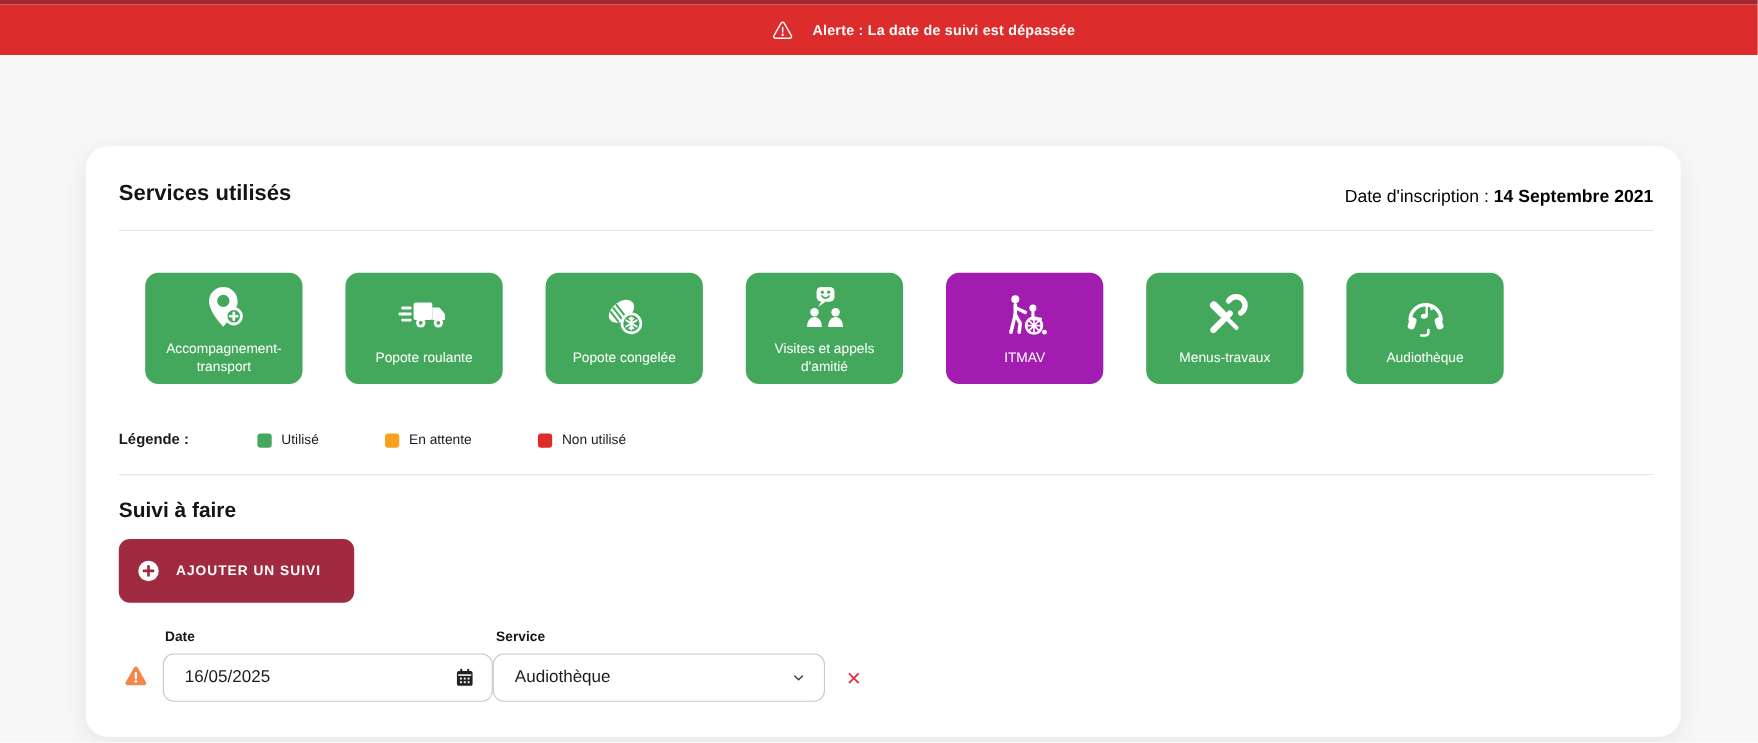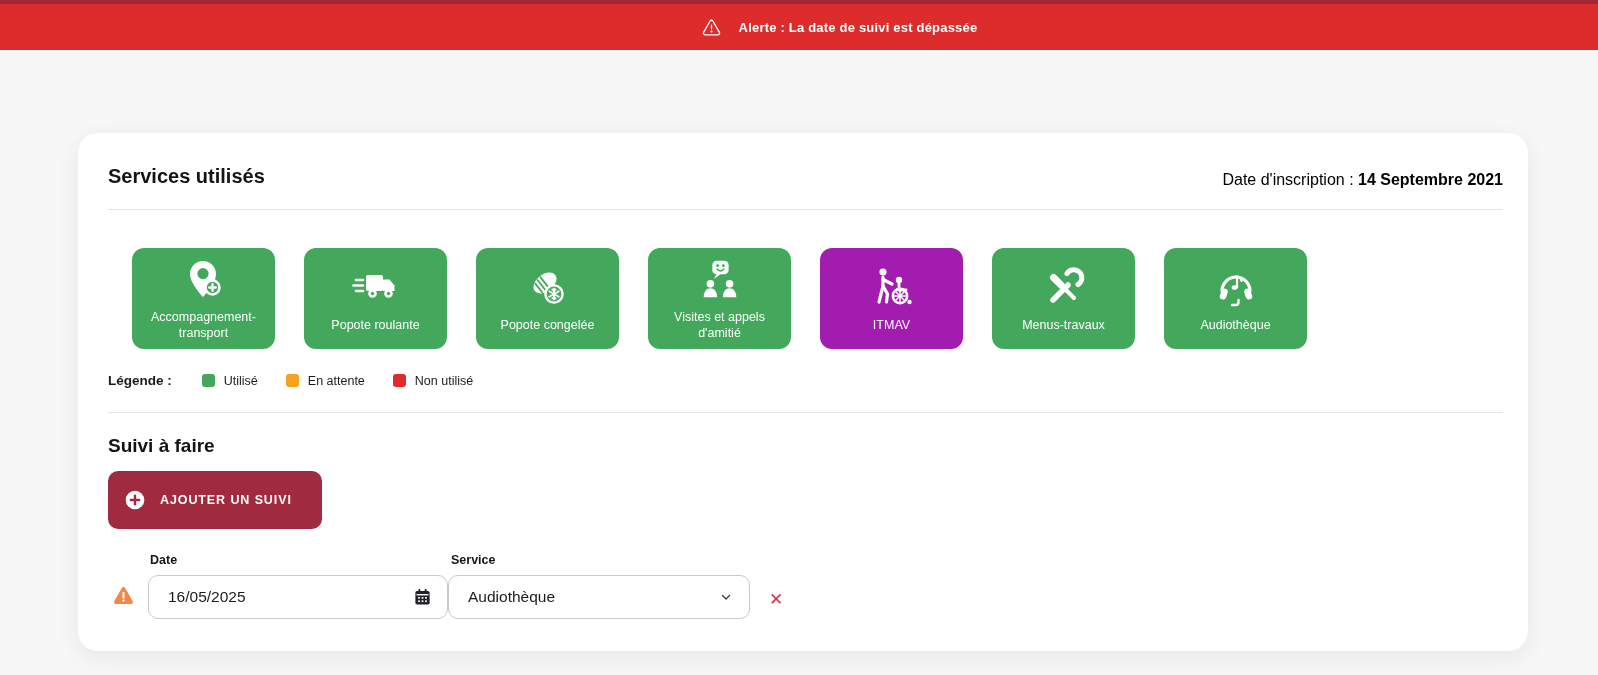--- a/index.html
+++ b/index.html
@@ -26,38 +26,38 @@
     border-radius: 20px; box-shadow: 0 6px 24px rgba(0,0,0,.07);
     padding: 32px 25px 32px 30px;
   }
   .card-header { display: flex; justify-content: space-between; align-items: flex-start; }
   .section-title { font-size: 20px; font-weight: 700; color: #141418; }
   .inscription { font-size: 16px; color: #000000; padding-top: 6px; padding-right: 0; }
   .inscription b { font-weight: 700; }
   .divider { height: 1px; background: #e4e4e7; margin-top: 20px; }
 
   
-  .tiles { display: flex; gap: 29px; margin-top: 38px; padding-left: 24px; }
+  .tiles { display: flex; gap: 39px; margin-top: 38px; padding-left: 24px; }
   .tile {
     width: 143px; height: 101px; border-radius: 12px; border: none; cursor: pointer;
     display: flex; flex-direction: column; align-items: center; justify-content: center;
     color: #fff; padding: 6px 8px;
   }
   .tile--green { background: #43A85C; }
   .tile--red   { background: #a21caf; }
   .tile .t-icon { height: 50px; display: flex; align-items: center; justify-content: center; }
   .tile .t-label {
     margin-top: 5px; font-size: 12.5px; font-weight: 500; line-height: 1.25; text-align: center;
     font-family: "Liberation Sans", sans-serif;
   }
 
   
-  .legend { display: flex; align-items: center; margin-top: 24px; font-size: 12.5px; }
+  .legend { display: flex; align-items: center; margin-top: 43px; font-size: 12.5px; gap: 32px; }
   .legend-label { font-weight: 700; font-size: 13.5px; margin-right: 30px; }
-  .legend-entry { display: flex; align-items: flex-start; margin-right: 28px; }
+  .legend-entry { display: flex; align-items: flex-end; margin-right: 28px; }
   .swatch { width: 13px; height: 13px; border-radius: 3px; margin-right: 9px; }
   .sw--green { background: #43A85C; } .sw--orange { background: #F6A21E; } .sw--red { background: #DD2C29; }
 
   
   .suivi-title { margin-top: 22px; font-size: 19px; font-weight: 700; color: #141418; }
   .add-btn {
     margin-top: 14px; height: 58px; border: none; cursor: pointer;
     display: inline-flex; align-items: center; gap: 15px;
     background: #A02A40; color: #fff; border-radius: 10px; padding: 0 30px 0 17px;
     font-family: "Liberation Sans", sans-serif;

